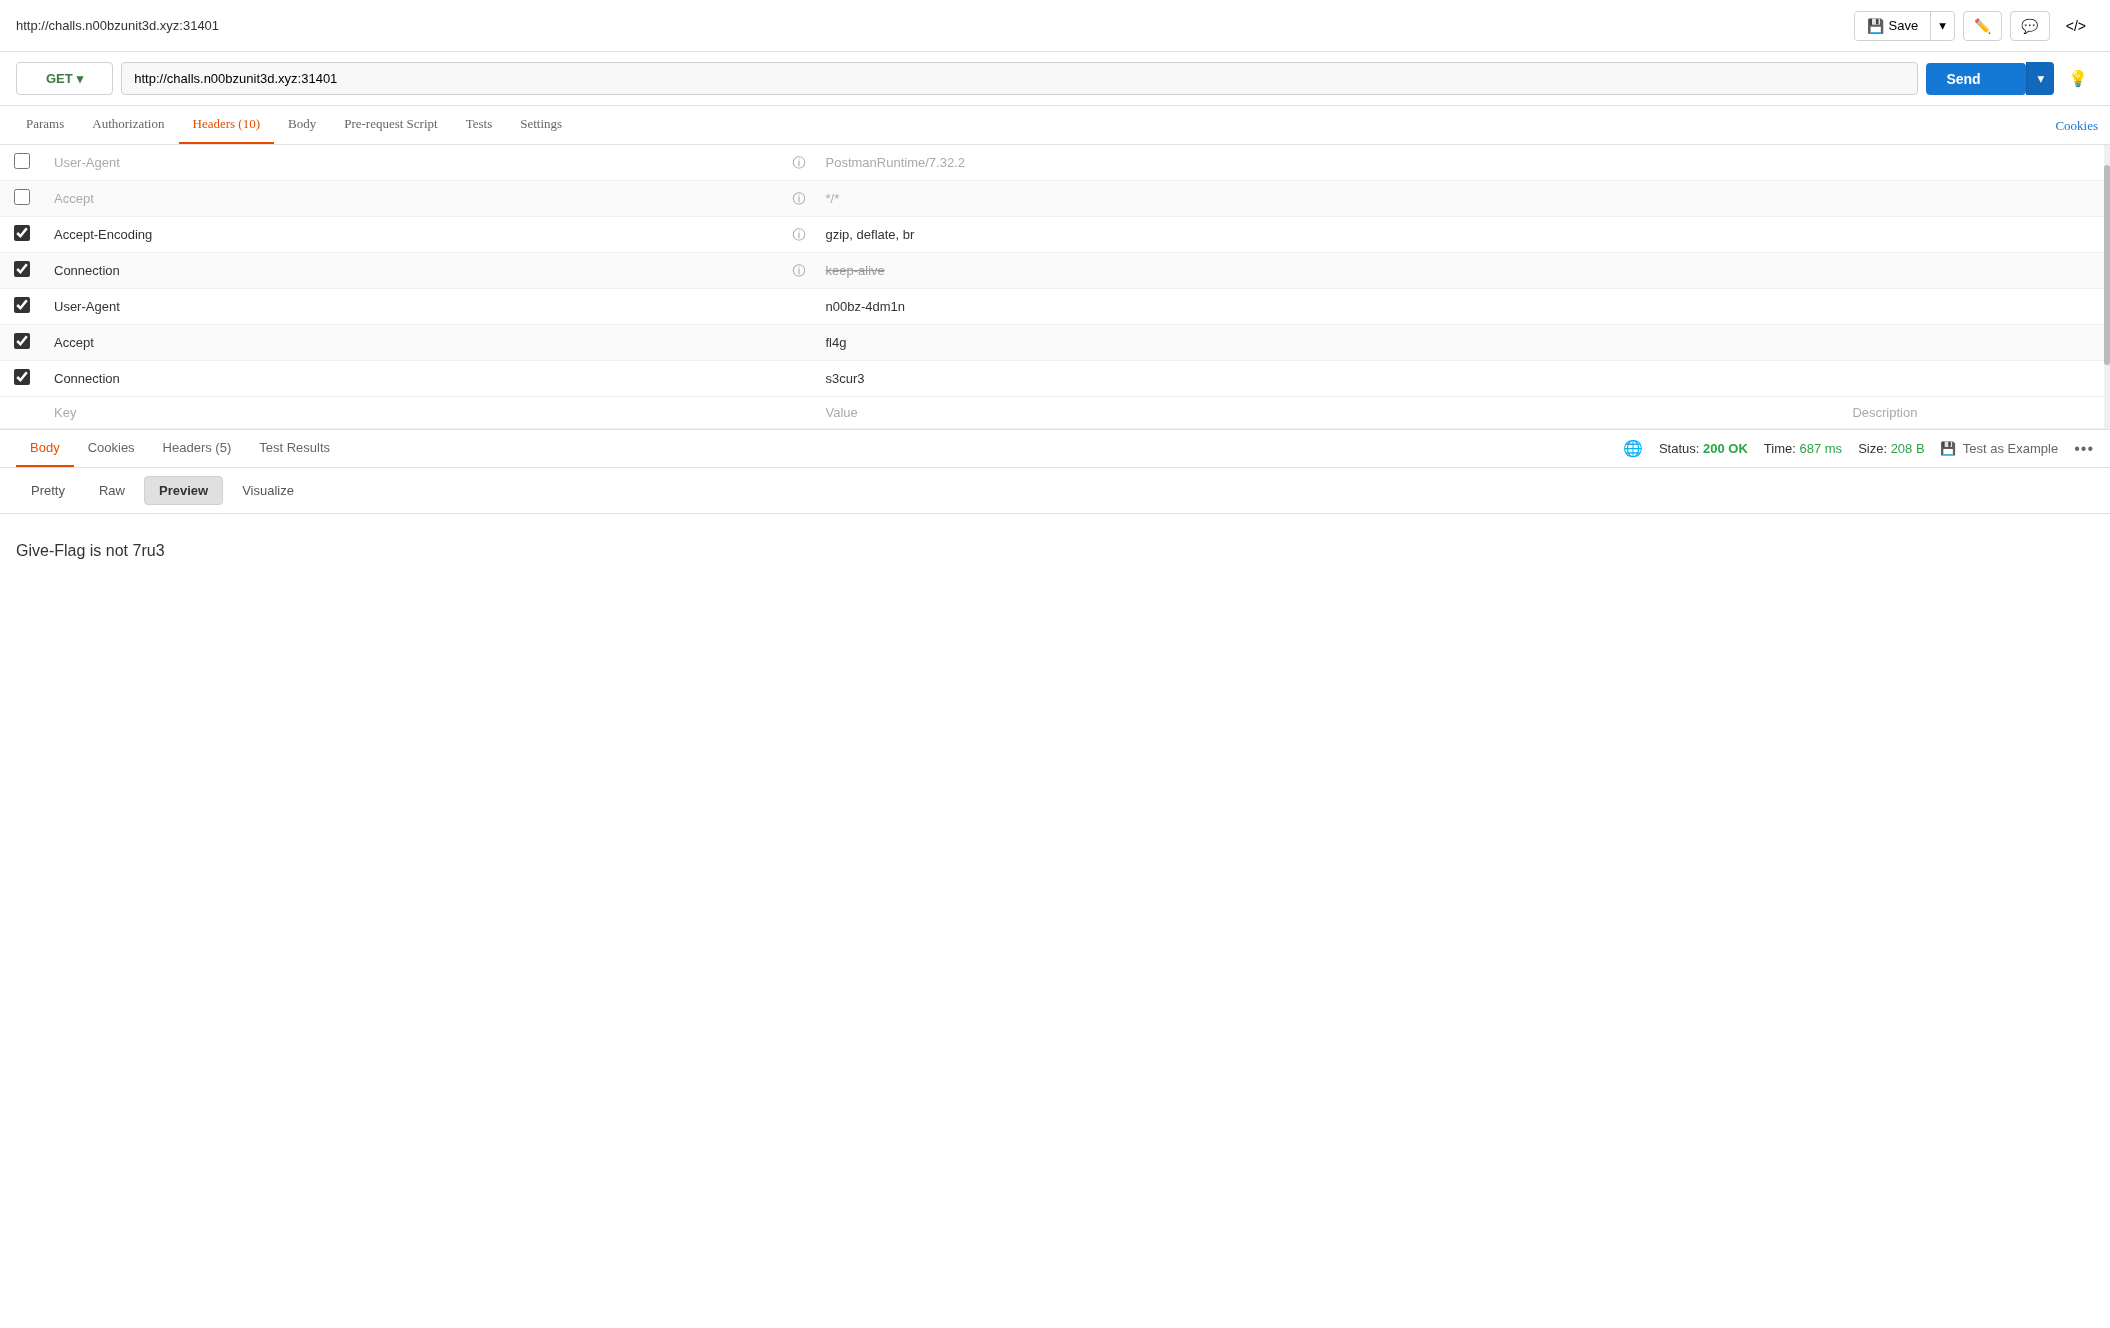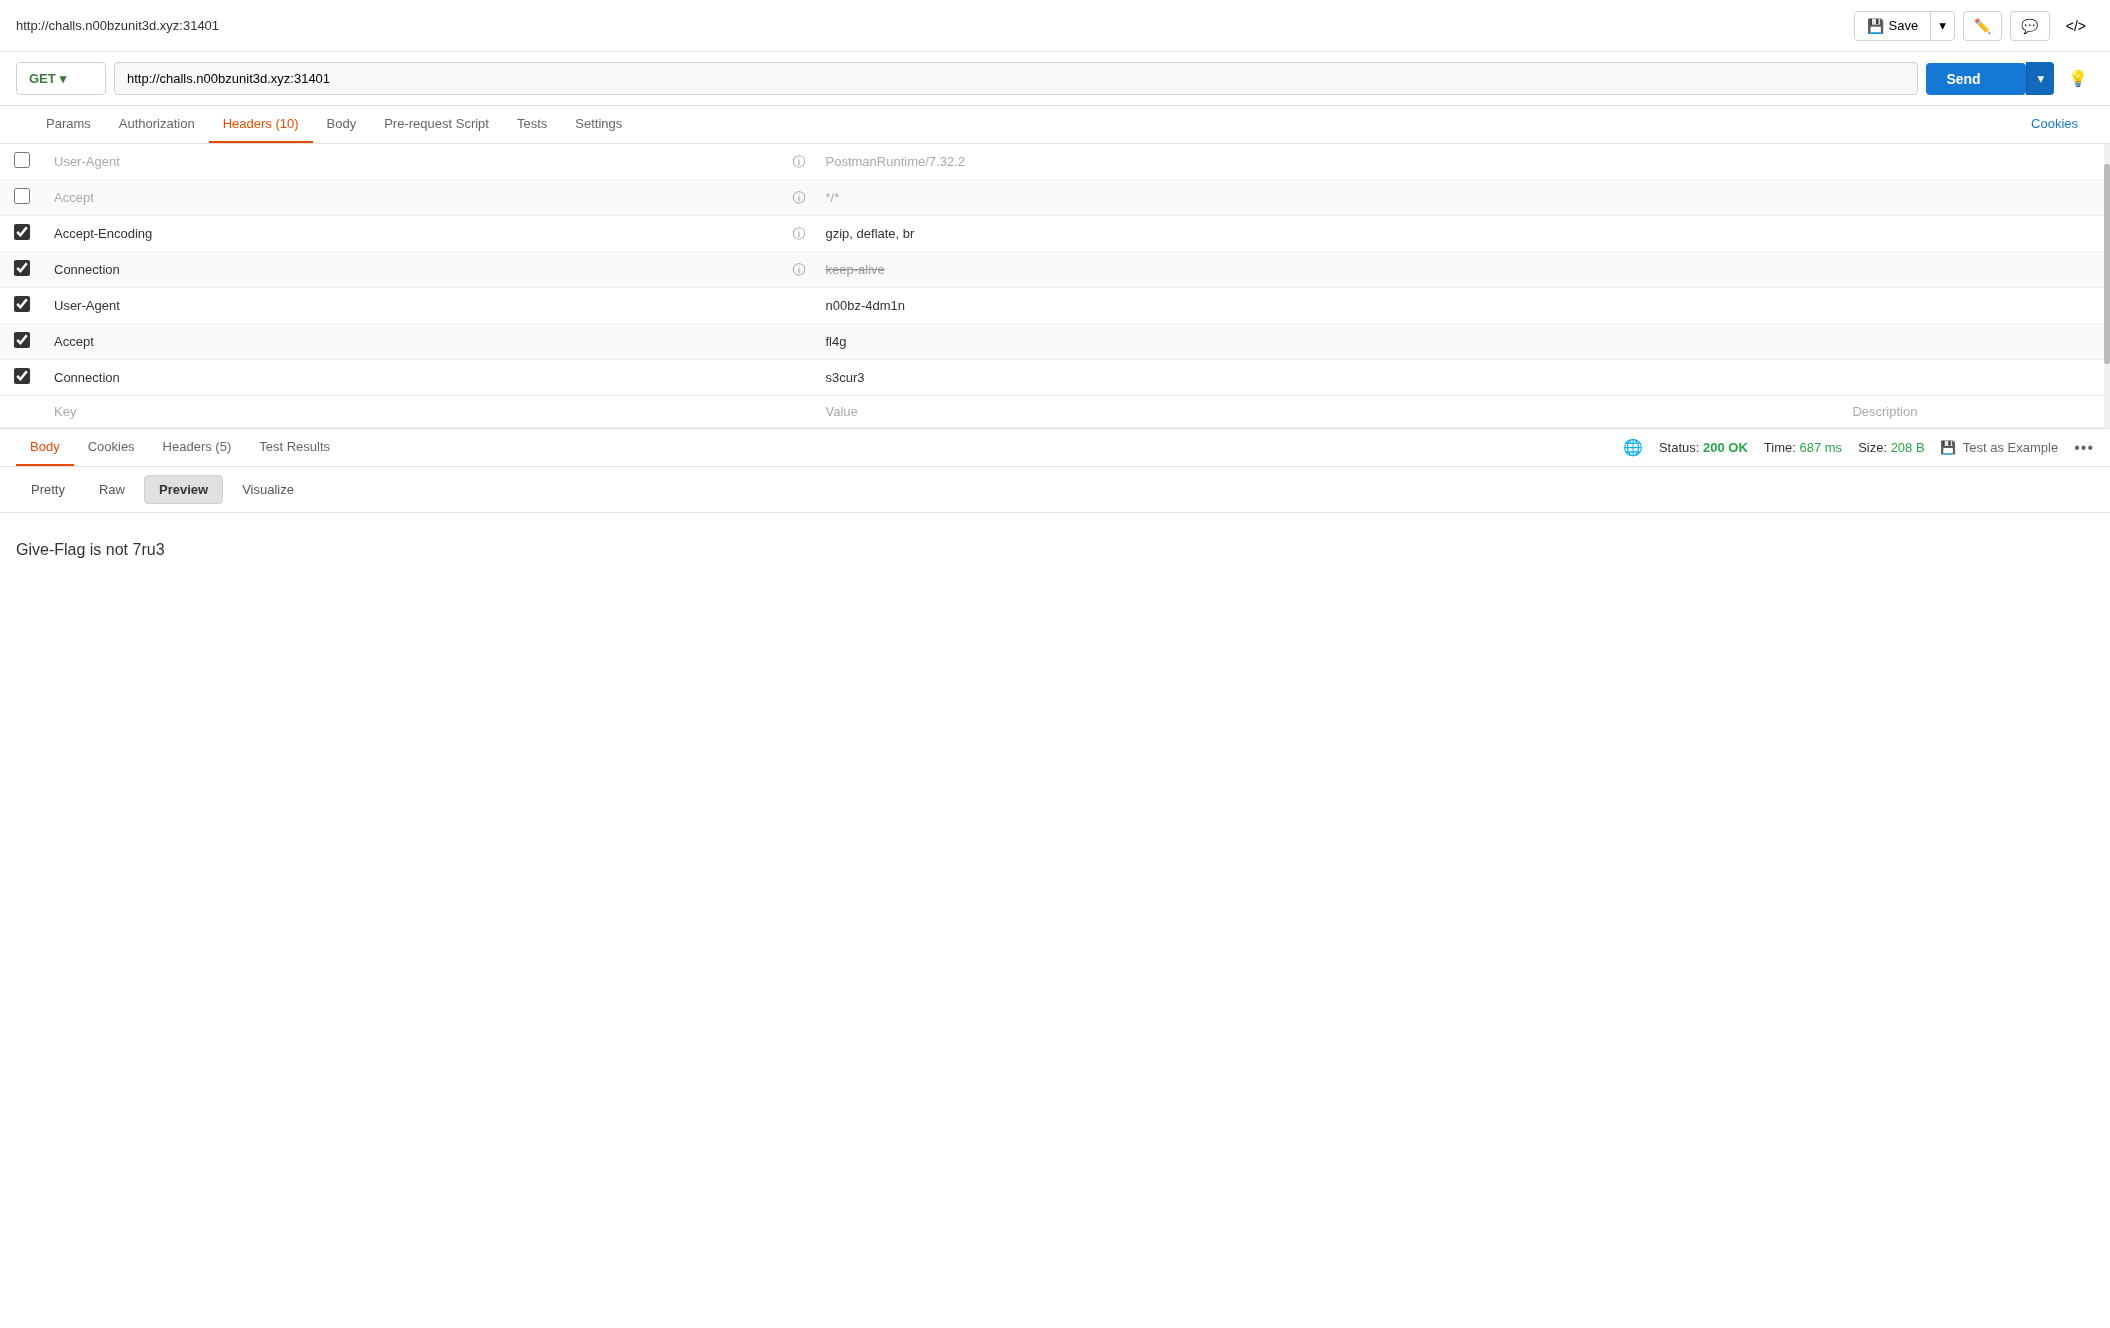--- a/index.html
+++ b/index.html
@@ -30,42 +30,42 @@
     }
 
     
     .url-bar {
       display: flex; align-items: center; padding: 10px 16px; gap: 8px;
       border-bottom: 1px solid #e0e0e0;
     }
     .method-select {
       display: flex; align-items: center; gap: 4px;
       border: 1px solid #d0d0d0; border-radius: 4px;
-      padding: 8px 12px; background: #fff; cursor: pointer;
+      padding: 8px 29px; background: #fff; cursor: pointer;
       font-size: 13px; font-weight: 600; color: #3d7a3d; min-width: 90px;
     }
     .url-input {
       flex: 1; border: 1px solid #d0d0d0; border-radius: 4px;
       padding: 8px 12px; font-size: 13px; outline: none;
       background: #f8f8f8;
     }
     .send-btn {
       display: flex; align-items: center; gap: 4px;
       background: #1478d4; color: #fff; border: none; border-radius: 4px;
       padding: 8px 20px; font-size: 14px; font-weight: 600; cursor: pointer;
       min-width: 100px;
     }
     .hint-btn {
       border: none; background: none; cursor: pointer; font-size: 16px; color: #888; padding: 6px;
     }
 
     
     .request-tabs {
-      display: flex; align-items: flex-start; padding: 0 32px;
-      border-bottom: 1px solid #e0e0e0; gap: 0;
+      display: flex; align-items: flex-end; padding: 0 12px;
+      border-bottom: 1px solid #e0e0e0; gap: 0; font-family: Liberation Serif, serif;
     }
     .tab {
       padding: 10px 14px; cursor: pointer; font-size: 13px; color: #666;
       border-bottom: 2px solid transparent; white-space: nowrap;
     }
     .tab.active { color: #e64c00; border-bottom: 2px solid #e64c00; font-weight: 500; }
     .cookies-link { color: #1478d4; cursor: pointer; padding: 10px 0; font-size: 13px; }
 
     
     .headers-table { width: 100%; border-collapse: collapse; }

